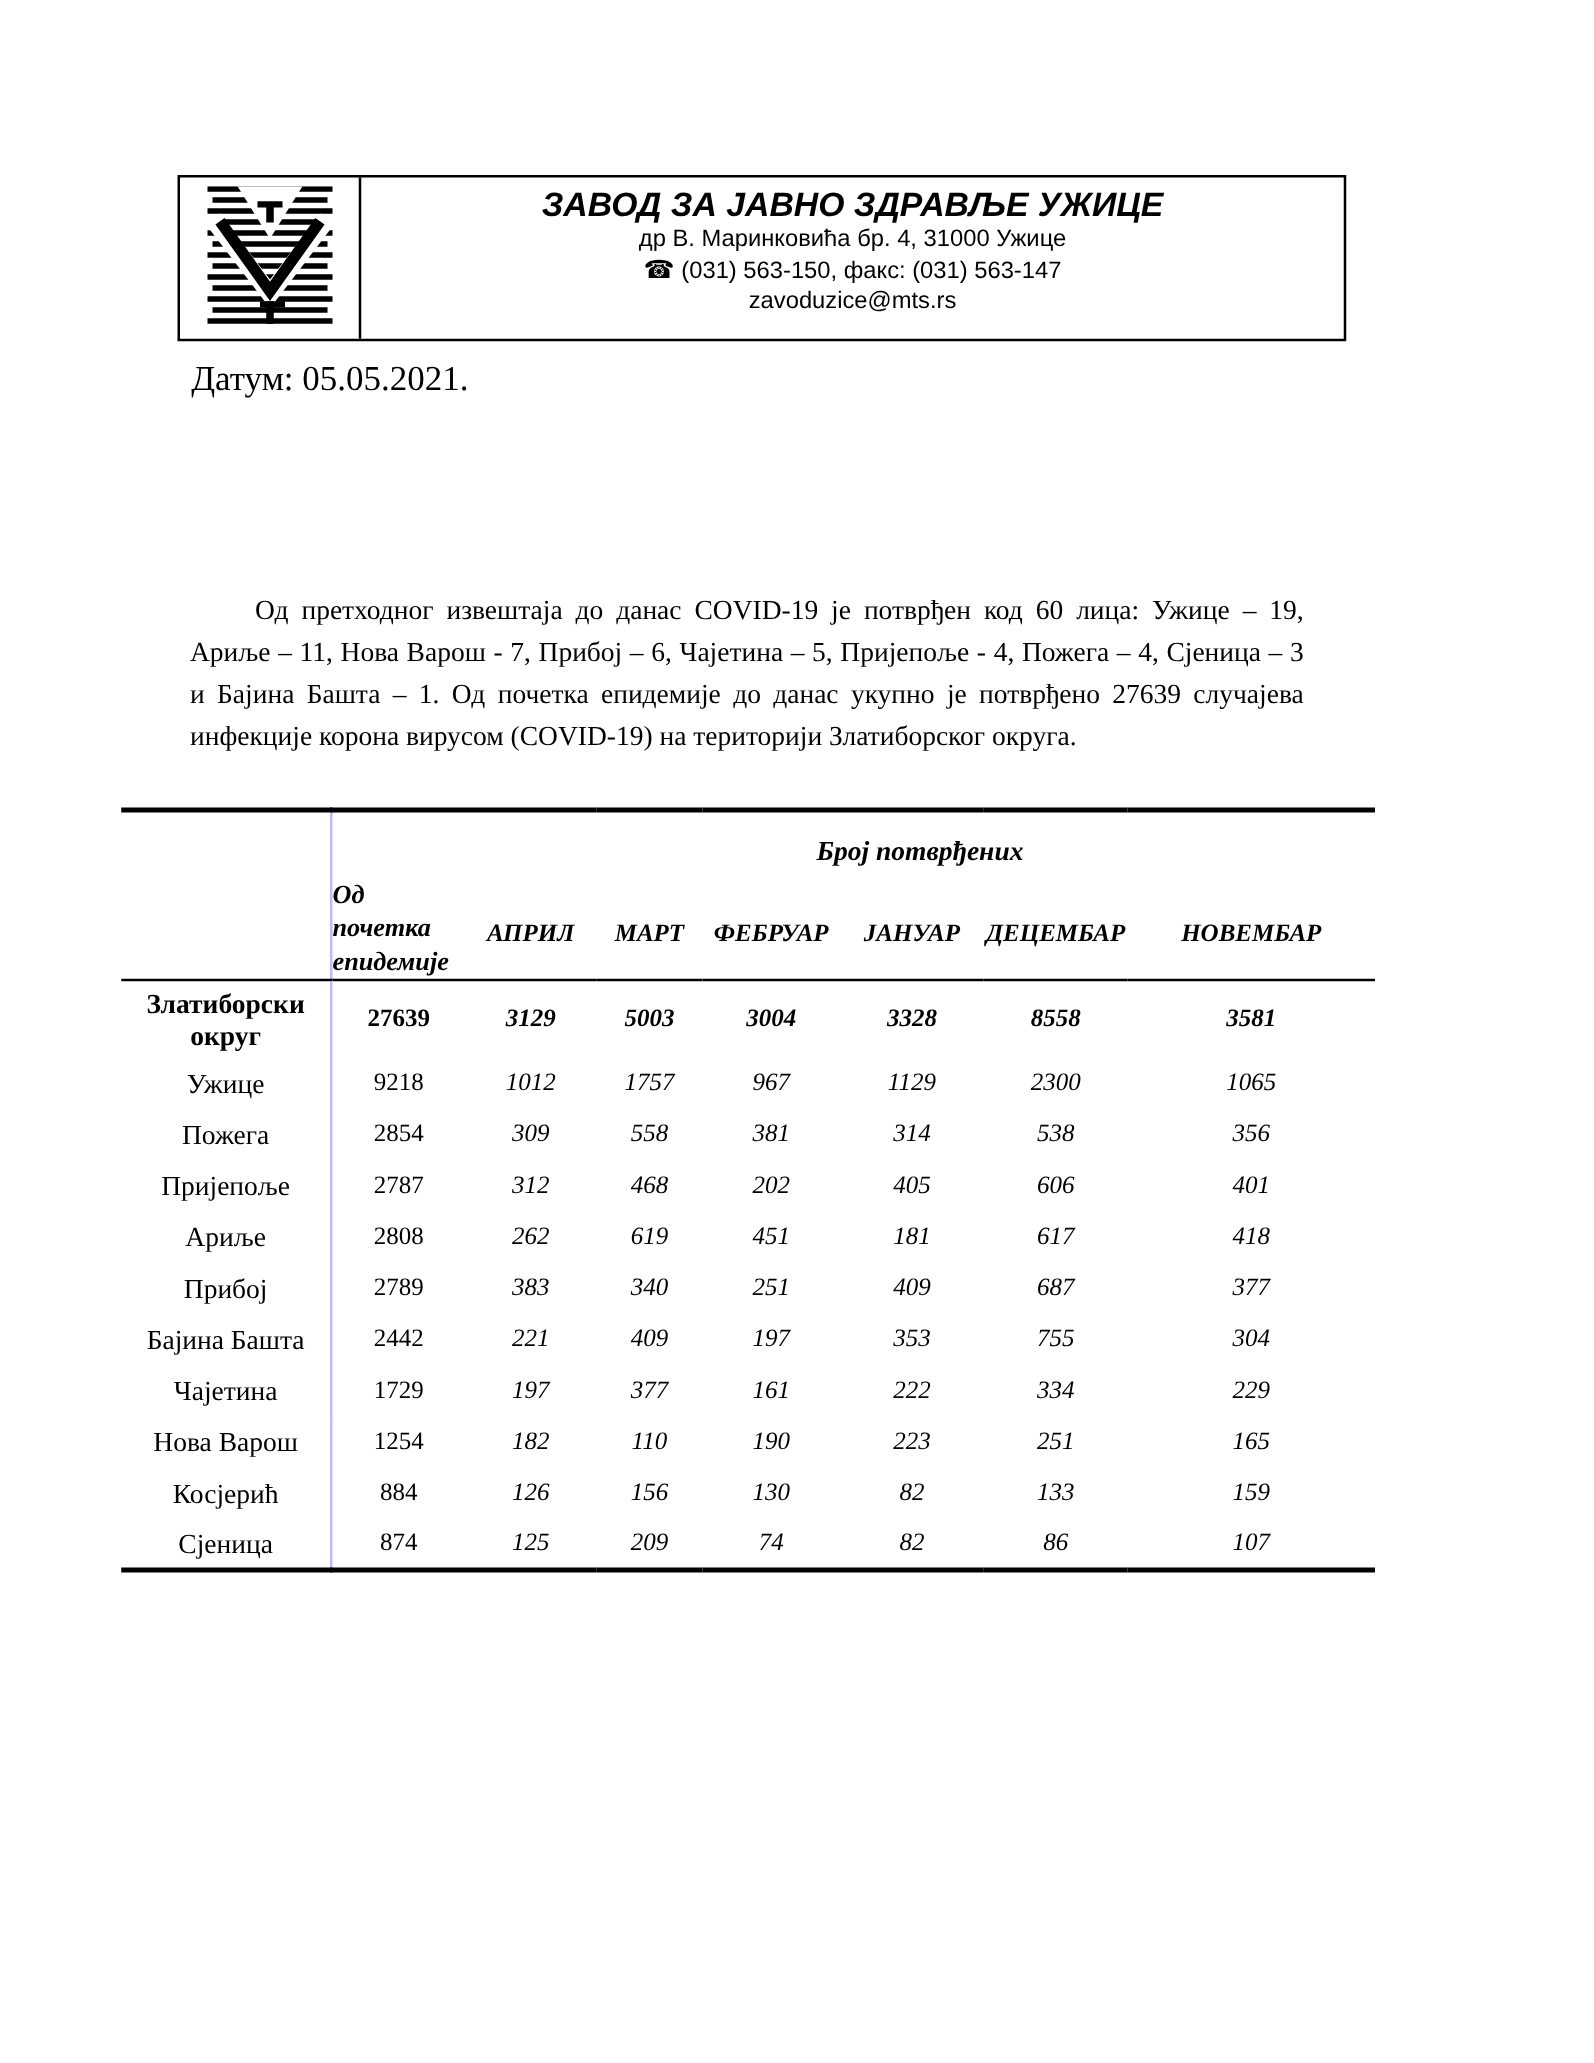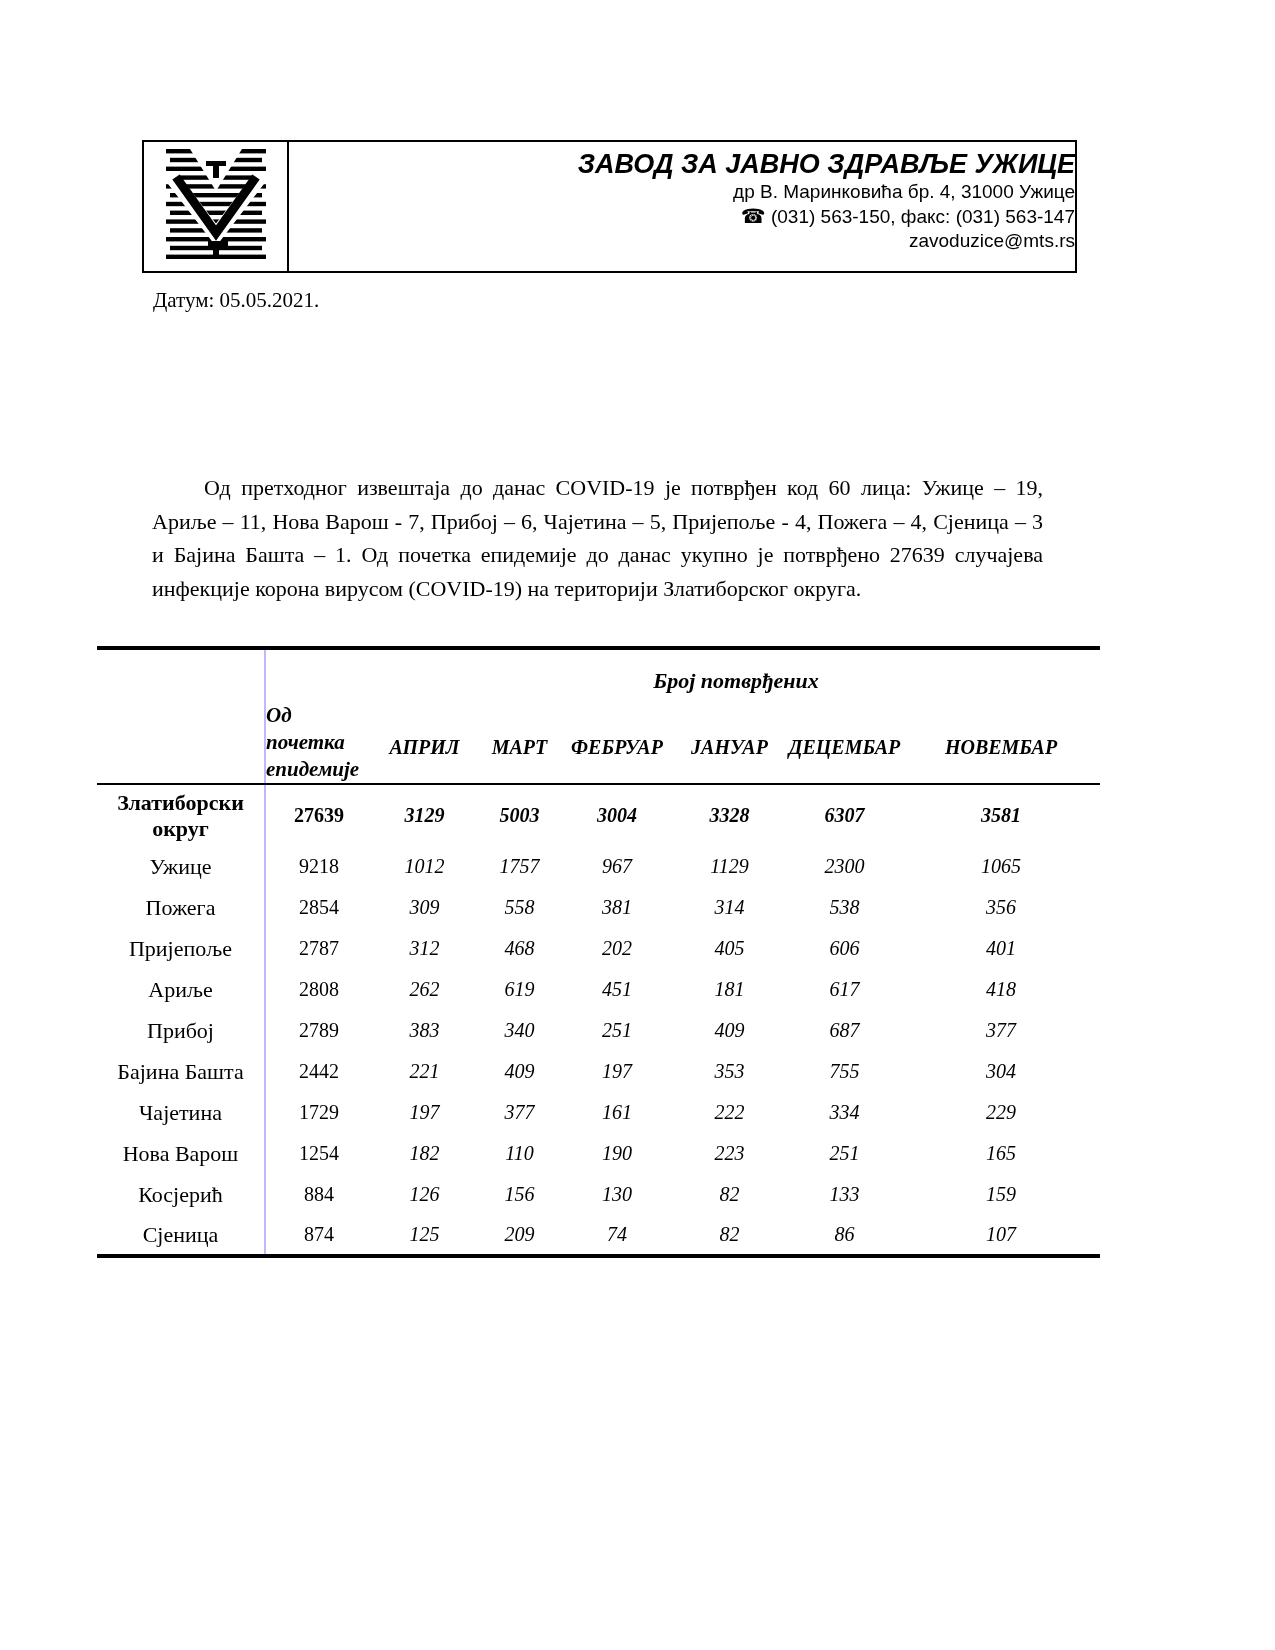--- a/index.html
+++ b/index.html
@@ -26,39 +26,39 @@
     width: 145px;
     border-right: 2px solid #000;
     display: flex;
     justify-content: center;
     align-items: flex-start;
     padding-top: 7px;
   }
   .lh-text {
     flex: 1;
     font-family: "Liberation Sans", sans-serif;
-    text-align: right;
+    text-align: center;
     padding-top: 7px;
   }
   .org-name {
     font-weight: bold;
     font-style: italic;
     font-size: 27px;
     line-height: 31px;
     letter-spacing: 0px;
     white-space: nowrap;
   }
   .org-line { font-size: 19px; line-height: 24px; }
   .phone-glyph { font-size: 20px; }
 
   
   .date-line {
     position: absolute;
     left: 153px; top: 288px;
-    font-size: 21px;
+    font-size: 28px;
   }
   .doc-title {
     position: absolute;
     left: 152px; top: 389px;
     width: 891px;
     text-align: center;
     font-weight: bold;
     font-size: 22px;
     letter-spacing: 1.5px;
   }
@@ -201,21 +201,21 @@
       </tr>
     </thead>
     <tbody id="covid-tbody">
         <tr class="total-row">
           <td class="c1 label">Златиборски округ</td>
           <td class="val first">27639</td>
           <td class="val month">3129</td>
           <td class="val month">5003</td>
           <td class="val month">3004</td>
           <td class="val month">3328</td>
-          <td class="val month">6307</td>
+          <td class="val month">8558</td>
           <td class="val month">3581</td>
         </tr>
         <tr class="data-row">
           <td class="c1 label">Ужице</td>
           <td class="val first">9218</td>
           <td class="val month">1012</td>
           <td class="val month">1757</td>
           <td class="val month">967</td>
           <td class="val month">1129</td>
           <td class="val month">2300</td>

